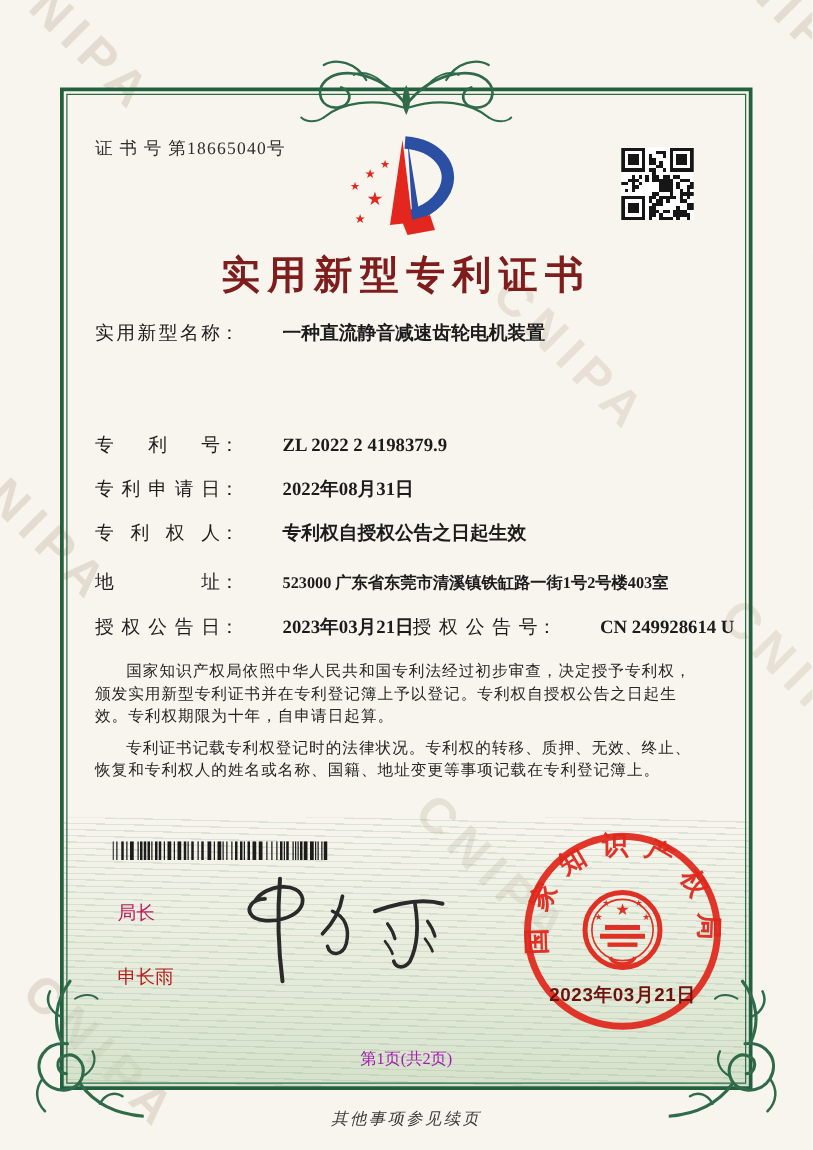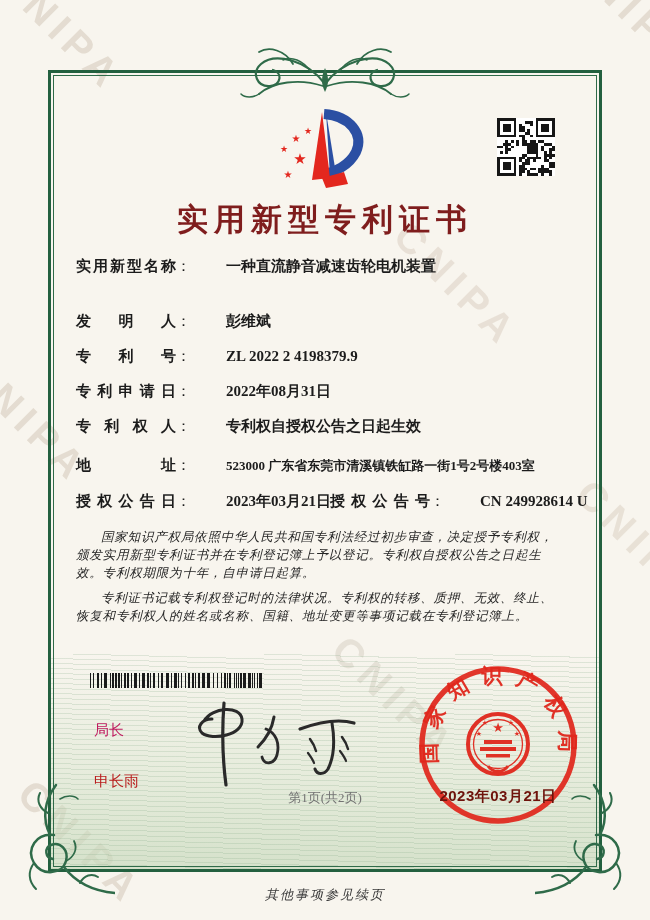--- a/index.html
+++ b/index.html
@@ -35,45 +35,45 @@
 
   
   .certno{position:absolute;left:76px;top:110px;font-size:14px;letter-spacing:1px;color:#2e2e2e;}
   .logo{position:absolute;left:272px;top:108px;}
   .qr{position:absolute;left:497px;top:118px;width:58px;height:58px;}
   .title{position:absolute;left:48px;right:48px;top:199px;text-align:center;
          font-size:31px;font-weight:bold;letter-spacing:6px;color:#7f1d1d;}
 
   
   .row{position:absolute;left:76px;white-space:nowrap;font-size:15px;color:#1c1c1c;}
-  .flabel{display:inline-block;width:100px;text-align:justify;text-align-last:justify;font-weight:bold;}
+  .flabel{display:inline-block;width:100px;text-align:justify;text-align-last:justify;}
   .colon{margin-right:6px;}
   .fval{font-weight:700;margin-left:29px;}
   .fval.small{font-size:13px;}
   .r0{top:257px}.r1{top:312px}.r2{top:347px}.r3{top:382px}.r4{top:417px}.r5{top:456px}
   .rgrant{top:492px}
   .grant2{position:absolute;left:254px;top:0;white-space:nowrap;}
 
   
   .paras{position:absolute;left:76px;top:528px;width:500px;}
   .paras p{margin:0 16px 7px 0;font-size:12.5px;line-height:18px;letter-spacing:.8px;
-           font-style:italic;color:#262626;text-indent:2em;}
+           color:#262626;text-indent:2em;}
 
   
   .barcode{position:absolute;left:90px;top:673px;width:172px;height:15px;}
   .sig-title{position:absolute;left:94px;top:721px;font:500 15px "Liberation Sans","DejaVu Sans",sans-serif;color:#be185d;}
   .sig-name{position:absolute;left:94px;top:772px;font:500 15px "Liberation Sans","DejaVu Sans",sans-serif;color:#b91c1c;}
   .signature{position:absolute;left:182px;top:695px;}
 
   .seal{position:absolute;left:417px;top:664px;width:162px;height:162px;z-index:5;}
   .seal-date{position:absolute;left:0;right:0;bottom:20px;text-align:center;
              font-size:15px;font-weight:bold;letter-spacing:.5px;color:#6e130b;
              font-family:"Liberation Sans","DejaVu Sans",sans-serif;}
 
-  .pageno{position:absolute;left:48px;right:48px;top:789px;text-align:center;font-size:13px;color:#737373;}
+  .pageno{position:absolute;left:48px;right:48px;top:838px;text-align:center;font-size:13px;color:#a21caf;}
   .note{position:absolute;left:0;right:0;top:886px;text-align:center;font-size:13px;
         letter-spacing:2px;font-style:italic;color:#3a3a3a;}
 </style>
 </head>
 <body>
 
 <div class="stage">
 
   <div class="wm wm1">CNIPA</div>
   <div class="wm wm2">CNIPA</div>
@@ -119,20 +119,21 @@
       <path d="M30,52 C22,36 24,18 36,2" stroke-width="2.5"></path>
       <path d="M28,30 C20,26 16,18 20,10" stroke-width="2"></path>
       <path d="M14,80 C8,88 8,98 16,106" stroke-width="2"></path>
       <path d="M46,78 C54,74 58,66 54,58" stroke-width="1.8"></path>
       <path d="M40,16 C46,12 54,12 58,16" stroke-width="1.6"></path>
     </g>
   </svg>
 
   <div class="content">
 
+    <div class="certno">证 书 号 第18665040号</div>
 
     <svg class="logo" width="106" height="92" viewBox="0 0 106 92">
       <path d="M52,6 C78,8 92,26 84,44 C77,58 62,64 53,66" fill="none" stroke="#2b4fa3" stroke-width="10"></path>
       <polygon points="50,4 58,70 40,72" fill="#e3271e"></polygon>
       <polygon points="54,4 64,66 58,68" fill="#2b4fa3"></polygon>
       <polygon points="50,70 72,64 76,76 54,80" fill="#e3271e"></polygon>
       <text x="36" y="26" font-size="9" fill="#e3271e" text-anchor="middle">★</text>
       <text x="24" y="34" font-size="10" fill="#e3271e" text-anchor="middle">★</text>
       <text x="12" y="44" font-size="9" fill="#e3271e" text-anchor="middle">★</text>
       <text x="28" y="56" font-size="15" fill="#e3271e" text-anchor="middle">★</text>
@@ -271,23 +272,20 @@
         <rect x="0" y="14" width="7" height="7" fill="#161616"></rect>
         <rect x="1" y="15" width="5" height="5" fill="#ffffff"></rect>
         <rect x="2" y="16" width="3" height="3" fill="#161616"></rect>
       </svg>
 
     <div class="title">实用新型专利证书</div>
 
     <div class="row r0">
       <span class="flabel">实用新型名称</span><span class="colon">：</span><span class="fval">一种直流静音减速齿轮电机装置</span>
     </div>
-    <div class="row r1">
-      <span class="flabel">发明人</span><span class="colon">：</span><span class="fval">彭维斌</span>
-    </div>
     <div class="row r2">
       <span class="flabel">专利号</span><span class="colon">：</span><span class="fval">ZL 2022 2 4198379.9</span>
     </div>
     <div class="row r3">
       <span class="flabel">专利申请日</span><span class="colon">：</span><span class="fval">2022年08月31日</span>
     </div>
     <div class="row r4">
       <span class="flabel">专利权人</span><span class="colon">：</span><span class="fval">专利权自授权公告之日起生效</span>
     </div>
     <div class="row r5">

